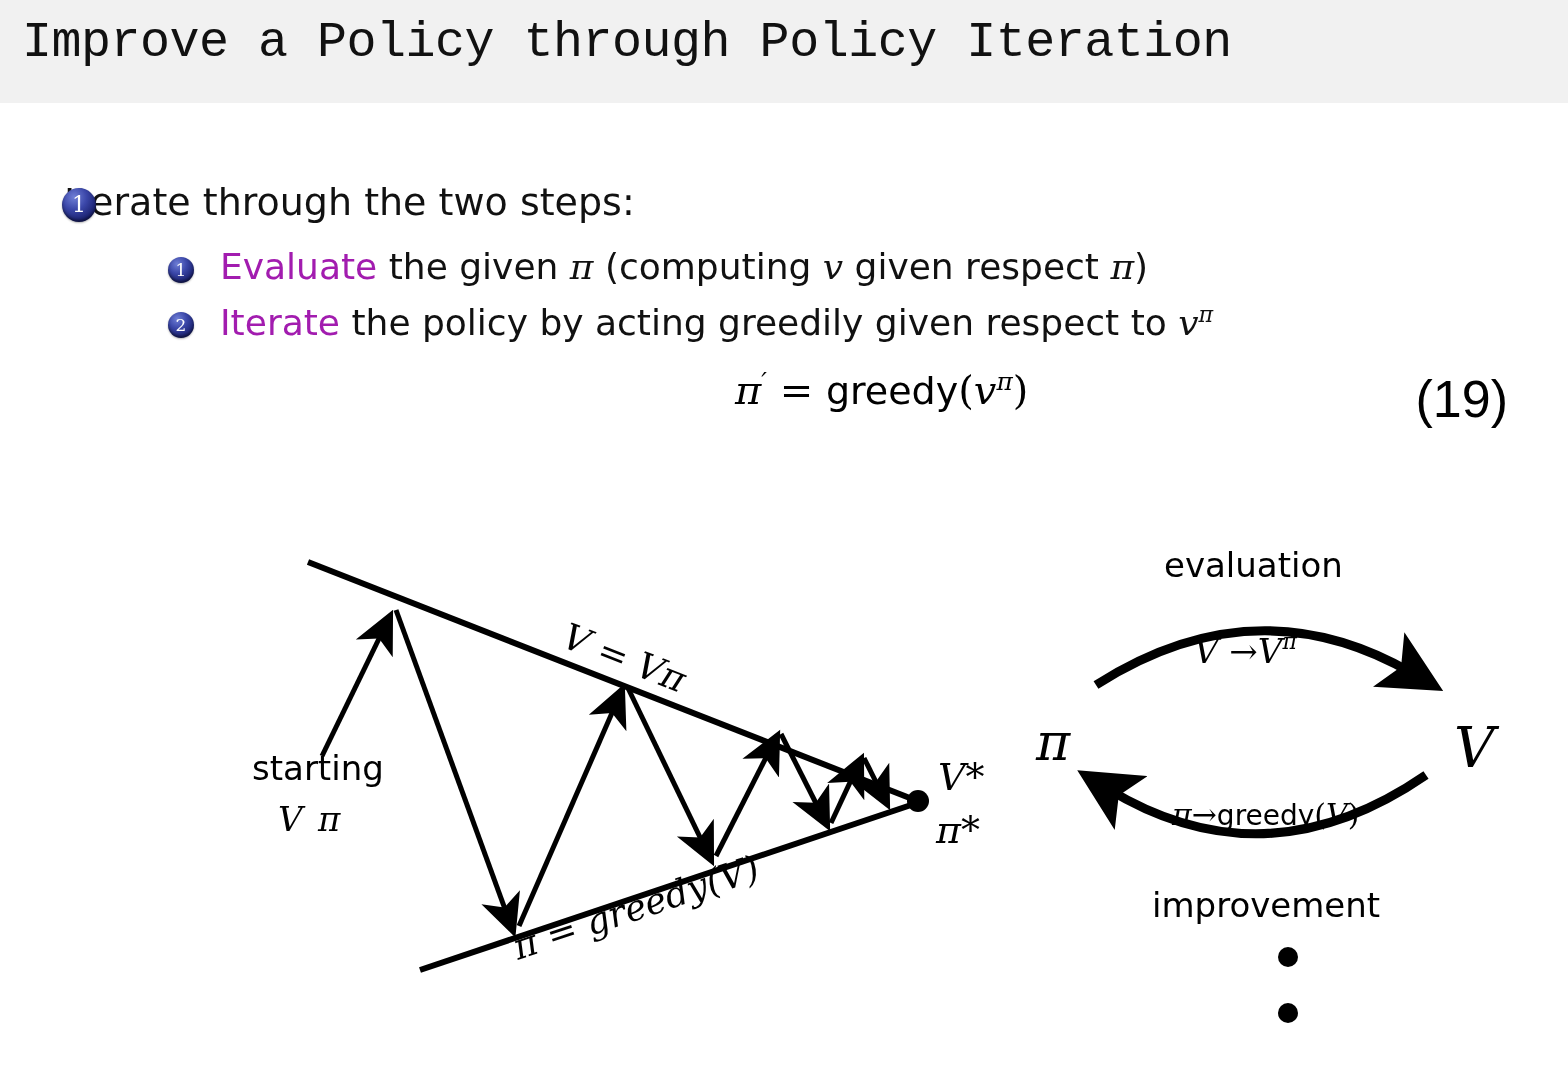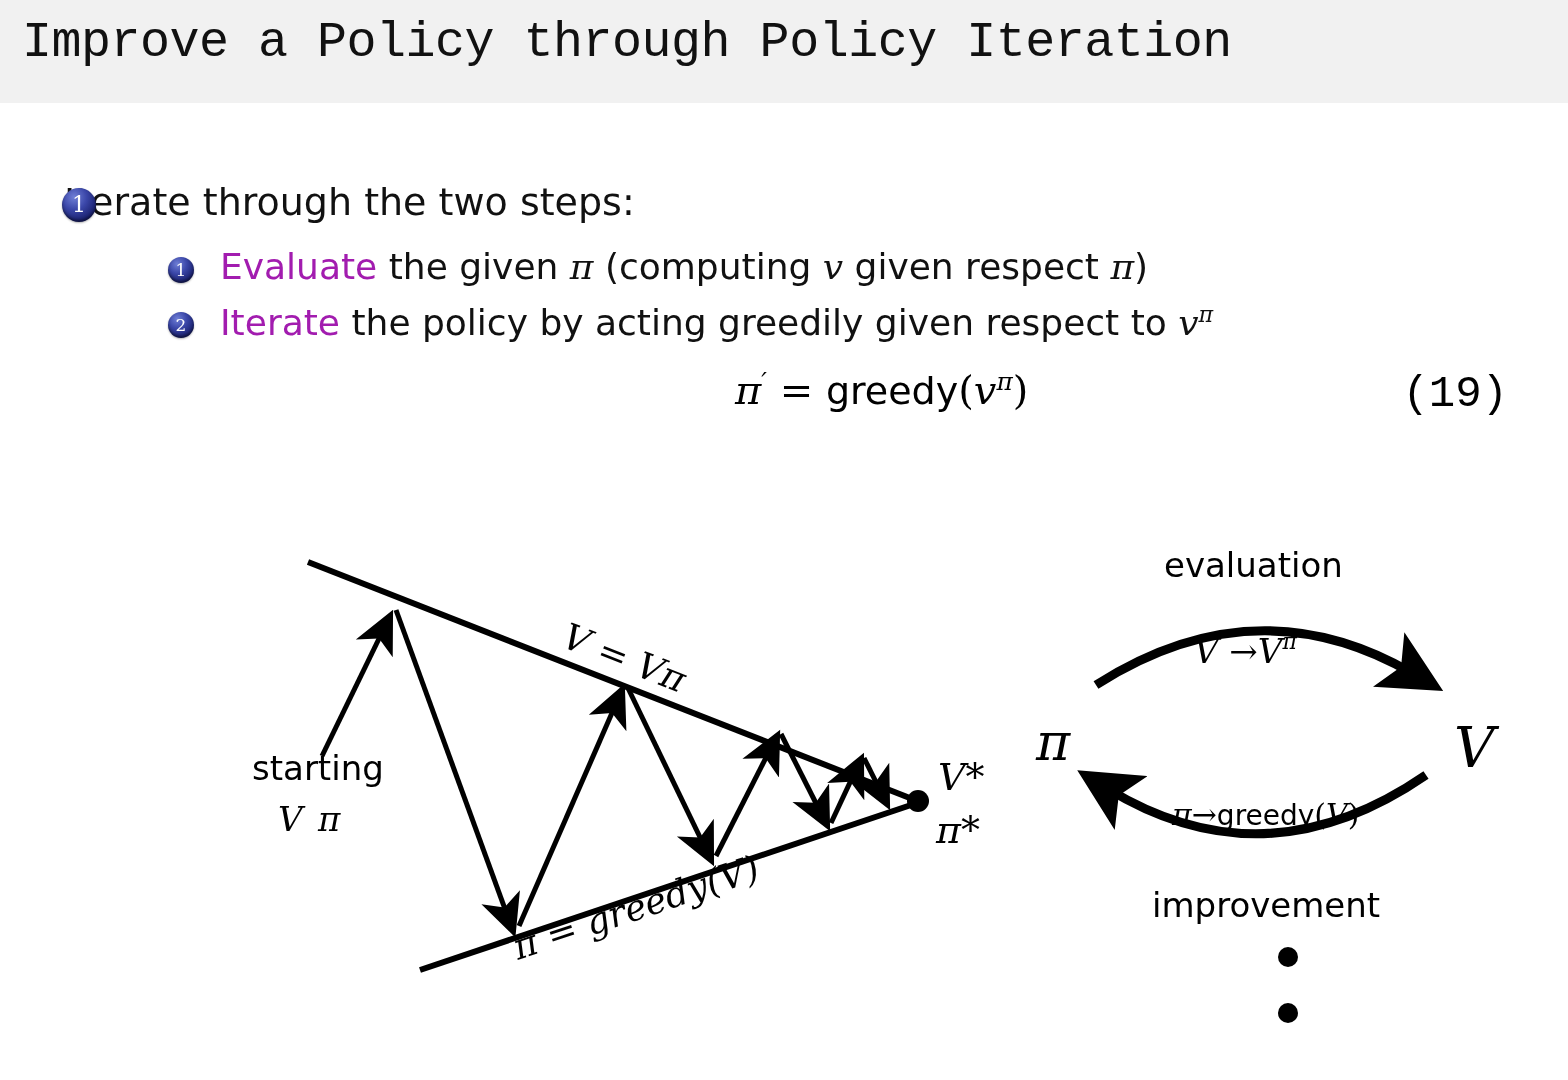--- a/index.html
+++ b/index.html
@@ -118,22 +118,22 @@
     font-family: "DejaVu Serif", serif;
     font-size: 40px;
     white-space: nowrap;
   }
   #equation .op { font-family: "DejaVu Serif", serif; font-style: normal; }
   #equation .fname { font-family: "DejaVu Sans", sans-serif; font-style: normal; font-size: 38px;}
   #equation-number {
     position: absolute;
     right: 28px;
     top: 2px;
-    font-family: Liberation Mono, monospace;
-    font-size: 44px;
+    font-family: Liberation Sans, sans-serif;
+    font-size: 52px;
   }
 
   
   #figure-left {
     position: absolute;
     left: 230px;
     top: 540px;
   }
   #figure-right {
     position: absolute;

